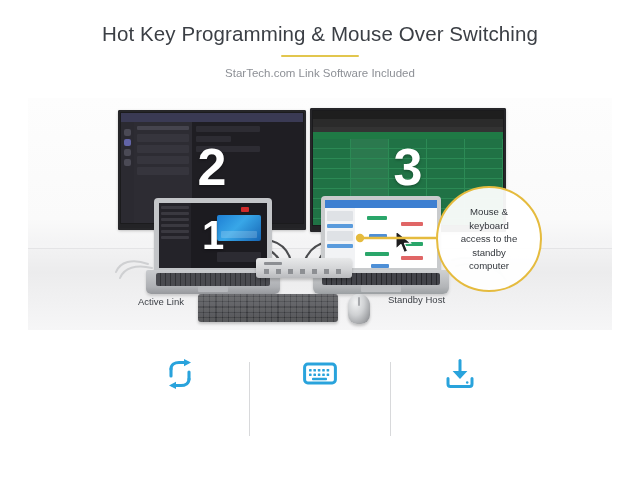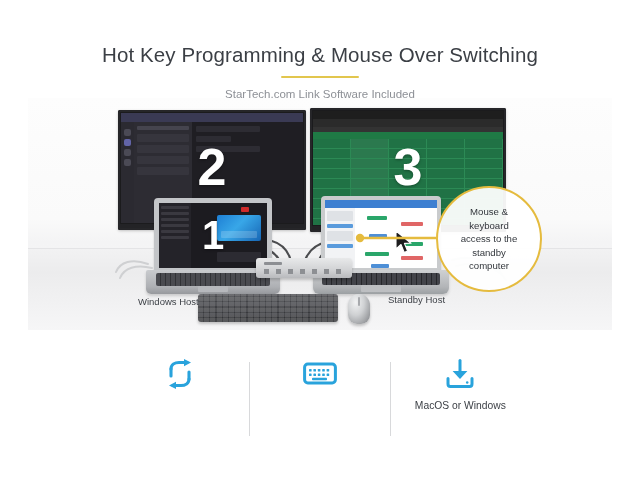--- a/index.html
+++ b/index.html
@@ -7,21 +7,21 @@
     width:640px;height:480px;overflow:hidden;
     background:#ffffff;
     font-family:"Liberation Sans", sans-serif;
     -webkit-font-smoothing:antialiased;
   }
   .page{position:relative;width:640px;height:480px;background:#fff;}
 
   
   .header{position:absolute;left:0;top:0;width:640px;text-align:center;}
   .title{
-    margin:0;padding-top:43px;
+    margin:0;padding-top:22px;
     font-size:20.5px;font-weight:400;letter-spacing:.1px;
     color:#3b3f45;white-space:nowrap;
   }
   .title-rule{
     width:78px;height:2px;background:#e2c64e;
     margin:9px auto 0;border-radius:1px;
   }
   .subtitle{
     margin:10px 16px 0;font-size:11.5px;font-weight:400;color:#8d9096;
   }
@@ -406,21 +406,21 @@
     </div>
 
     <div id="dock">
       <div class="logo"></div>
       <div class="ports"></div>
     </div>
 
     <div id="kbd"></div>
     <div id="mouse"></div>
 
-    <div class="hostlabel" id="lbl-active">Windows Host</div>
+    <div class="hostlabel" id="lbl-active">Active Link</div>
     <div class="hostlabel" id="lbl-standby">Standby Host</div>
 
     <svg class="leader" viewBox="0 0 584 232">
       <path d="M332,140 L408,140" stroke="#e5bb3e" stroke-width="2.4" fill="none"></path>
       <circle cx="332" cy="140" r="4.2" fill="#e5bb3e"></circle>
     </svg>
 
     <div class="callout">
       <span>Mouse &amp; keyboard access to the standby computer</span>
     </div>
@@ -475,19 +475,18 @@
         <svg width="32" height="30" viewBox="0 0 32 30">
           <g stroke="#29a3dc" stroke-width="3" fill="none" stroke-linecap="round">
             <path d="M16,1.5 L16,15.5"></path>
           </g>
           <path d="M8.6,12 L16,20 L23.4,12 Z" fill="#29a3dc"></path>
           <path d="M4,19.5 L4,25 C4,26.4 5,27.4 6.4,27.4 L25.6,27.4 C27,27.4 28,26.4 28,25 L28,19.5" fill="none" stroke="#29a3dc" stroke-width="3" stroke-linecap="round"></path>
           <circle cx="23.2" cy="23.4" r="1.25" fill="#29a3dc"></circle>
         </svg>
       </div>
       <div class="cap">
-        <div>MacOS or Windows</div>
       </div>
     </div>
 
   </div>
 
 </div>
 
 </body></html>

